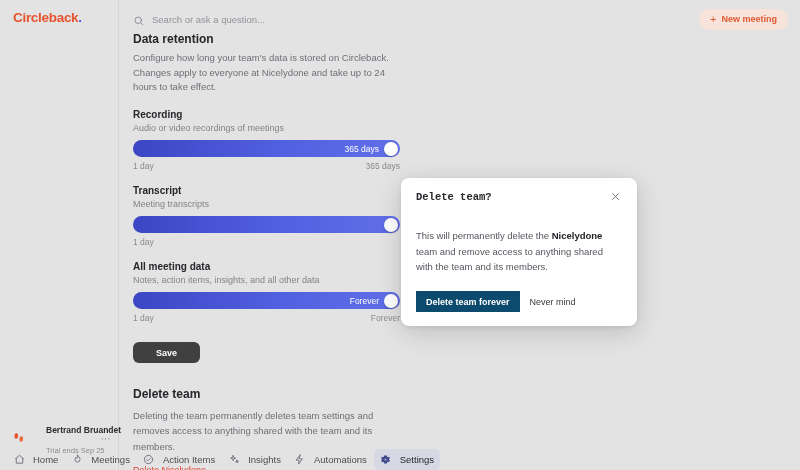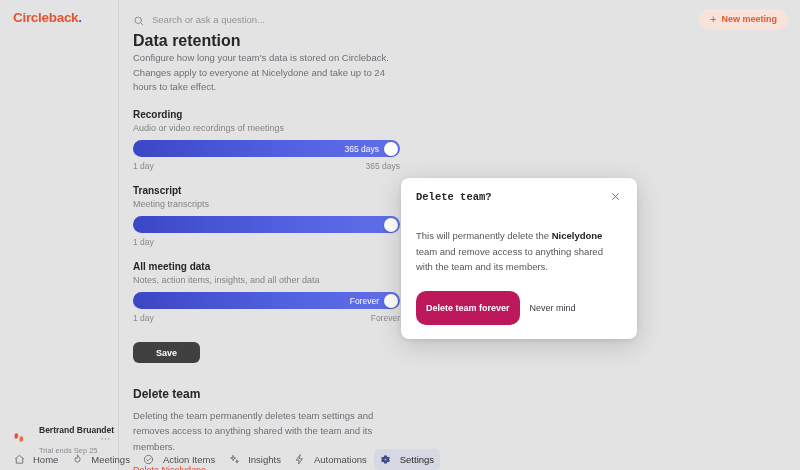--- a/index.html
+++ b/index.html
@@ -37,21 +37,21 @@
     font-size: 9.5px; color: #4c4c52;
     white-space: nowrap; cursor: pointer;
   }
   .nav-item.active { background: #d6d9e4; color: #25252a; }
   .nav-icon { width: 12px; height: 12px; display: flex; align-items: center; justify-content: center; flex: 0 0 12px; }
   .nav-icon svg { width: 11px; height: 11px; display: block; }
 
   .user {
     position: absolute; left: 0; bottom: 0;
     width: 119px; padding: 8px 8px 12px 11px;
-    display: flex; align-items: center; gap: 13px;
+    display: flex; align-items: center; gap: 20px;
   }
   .avatar {
     width: 15px; height: 15px; flex: 0 0 15px;
     display: flex; align-items: center; justify-content: center;
   }
   .user-text { flex: 1; min-width: 0; line-height: 1.25; }
   .user-name { font-size: 8.5px; font-weight: 700; color: #2b2b30; white-space: nowrap; }
   .user-sub { font-size: 7.5px; color: #8b8b93; white-space: nowrap; }
   .user-more { font-size: 10px; color: #8b8b93; letter-spacing: 0.5px; cursor: pointer; }
 
@@ -74,21 +74,21 @@
     height: 21px; padding: 0 11px;
     font-size: 9px; font-weight: 600;
     font-family: "Liberation Sans", sans-serif;
     cursor: pointer; white-space: nowrap;
   }
   .plus { font-size: 11px; line-height: 1; font-weight: 400; }
 
   
   .content { padding: 0 14px; position: relative; }
   .section-title {
-    font-size: 16px; font-weight: 700; color: #26262b;
+    font-size: 12px; font-weight: 700; color: #26262b;
     margin-top: -6px;
     height: 14px; overflow: hidden;
   }
   .section-desc {
     font-size: 9.5px; color: #6e6e77; line-height: 1.55;
     margin-top: 5px; max-width: 275px;
   }
 
   .field { margin-top: 14px; }
   .field-label { font-size: 10px; font-weight: 700; color: #26262b; }
@@ -152,23 +152,23 @@
     display: flex; align-items: center; justify-content: center;
     color: #6b6b73; cursor: pointer; margin-top: -1px;
   }
   .modal-body {
     font-size: 9.5px; color: #55555d; line-height: 1.65;
     margin-top: 25px;
   }
   .modal-body b { color: #222227; font-weight: 700; }
   .modal-actions { display: flex; align-items: center; gap: 10px; margin-top: 16px; }
   .btn-danger {
-    background: #be185d; color: #fff;
-    border: none; border-radius: 10px;
-    height: 34px; padding: 0 10px;
+    background: #0c4a6e; color: #fff;
+    border: none; border-radius: 0;
+    height: 21px; padding: 0 10px;
     font-size: 9px; font-weight: 600;
     font-family: "Liberation Sans", sans-serif;
     cursor: pointer; white-space: nowrap;
   }
   .btn-ghost {
     background: none; border: none;
     font-size: 9px; color: #3a3a42; font-weight: 500;
     font-family: "Liberation Sans", sans-serif;
     cursor: pointer; white-space: nowrap; padding: 0;
   }

